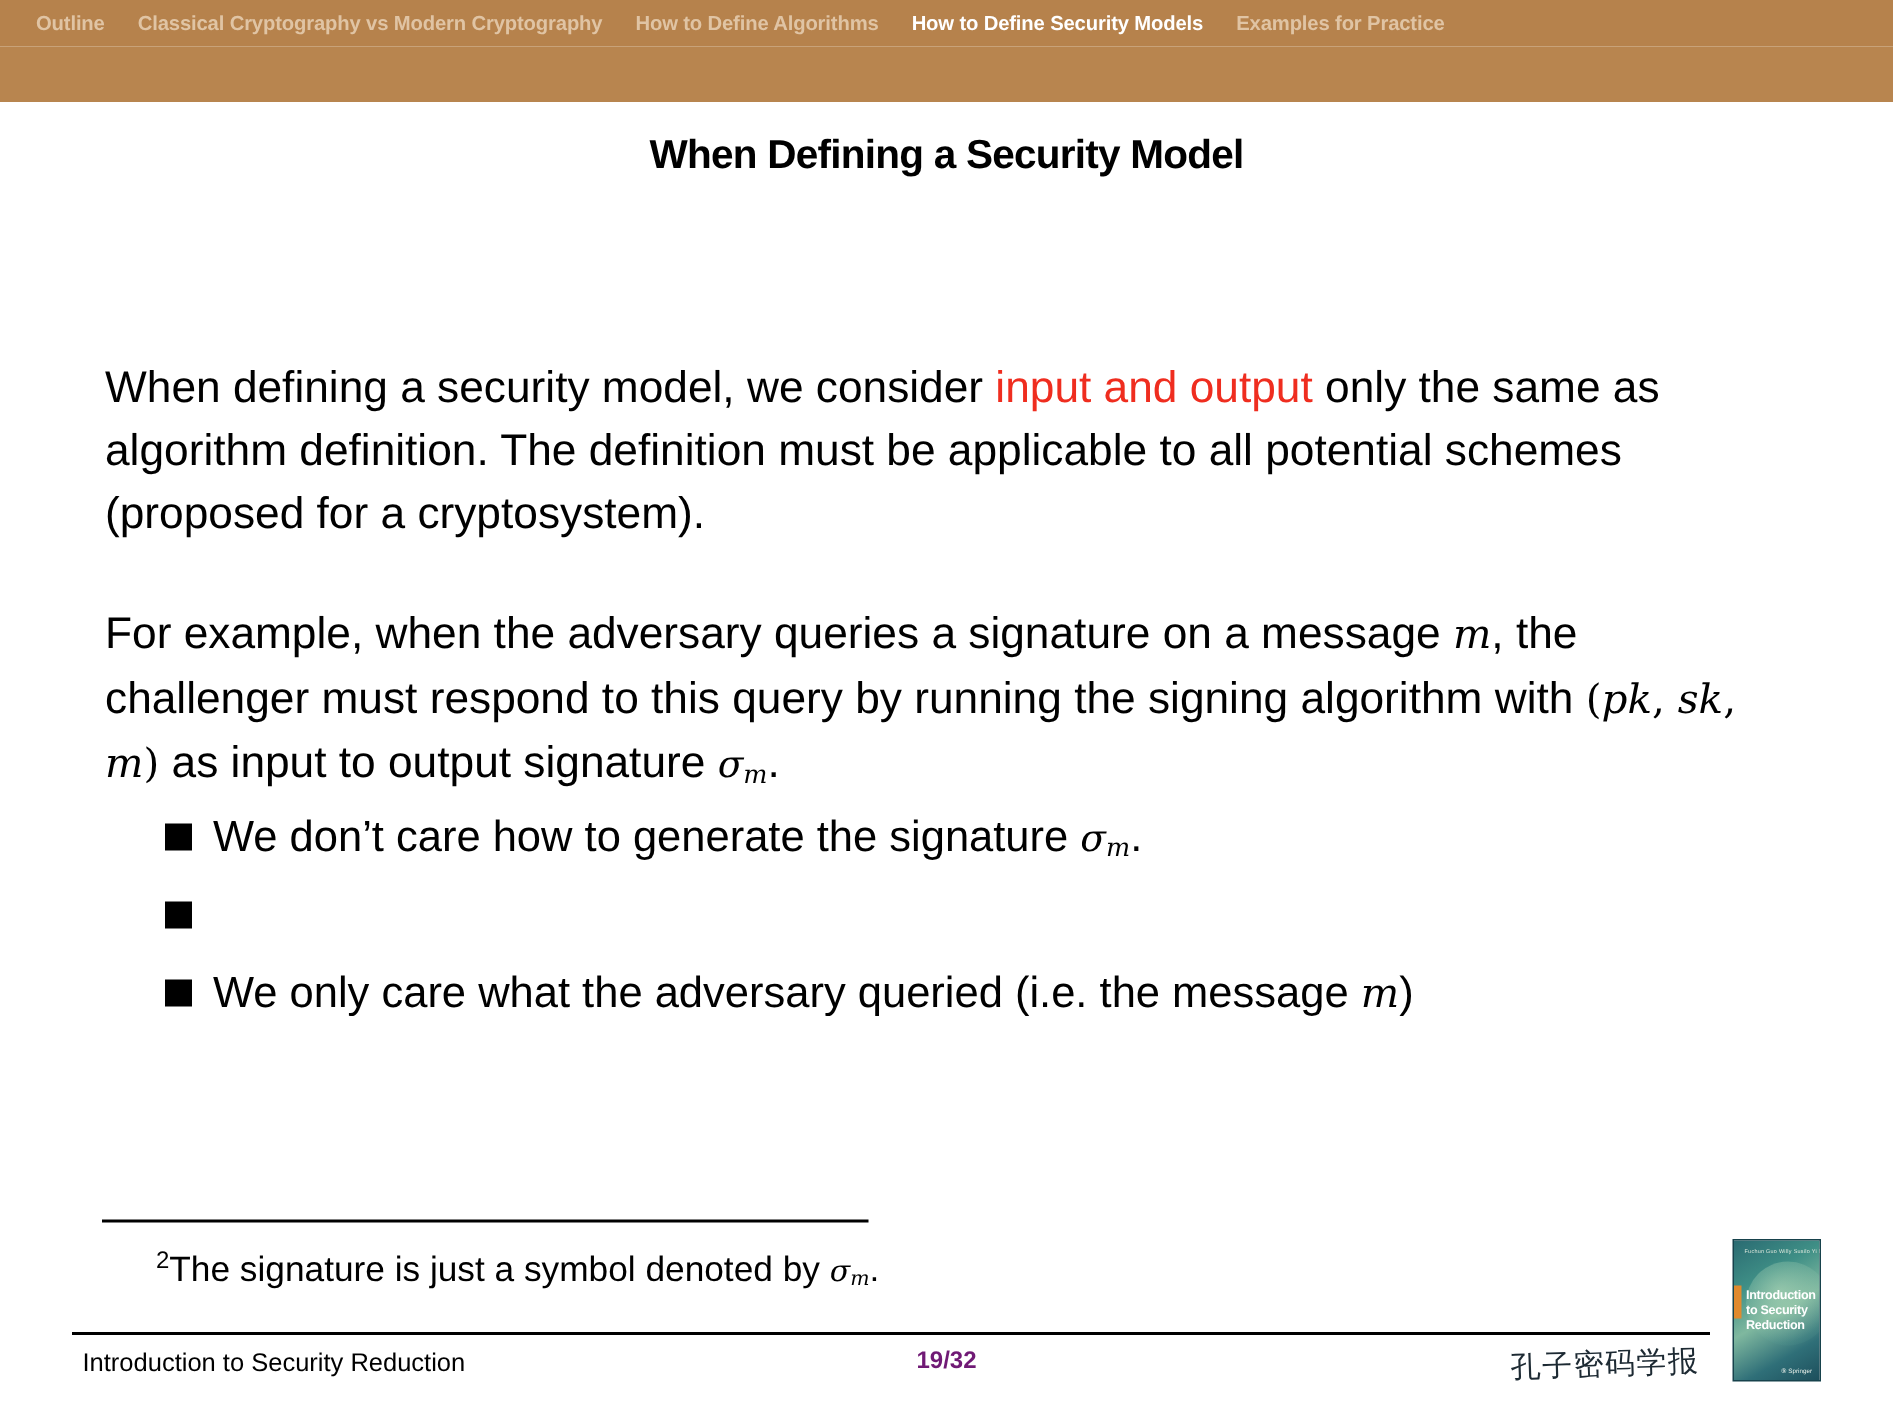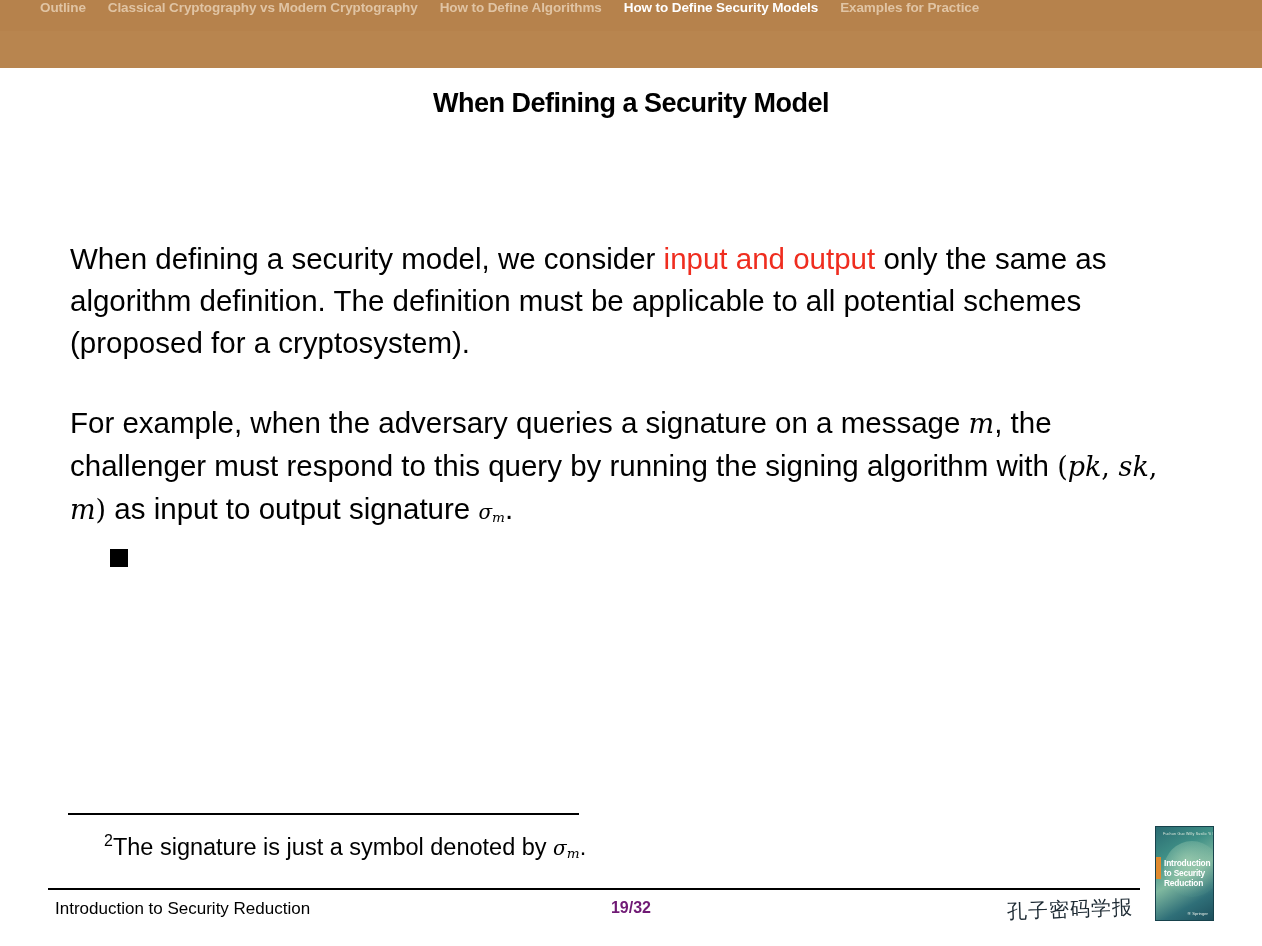--- a/index.html
+++ b/index.html
@@ -17,23 +17,22 @@
   }
 
   
   .navbar {
     position: absolute;
     left: 0; top: 0;
     width: 1262px;
     height: 31px;
     background: #b6824c;
     display: flex;
-    align-items: flex-start;
+    align-items: center;
     box-sizing: border-box;
-    padding-left: 16px;
   }
   .navbar-strip {
     position: absolute;
     left: 0; top: 31px;
     width: 1262px;
     height: 37px;
     background: #b8854f;
   }
   .nav-item {
     font-size: 13.5px;
@@ -77,21 +76,21 @@
 
   .math {
     font-family: "DejaVu Serif", "Liberation Serif", serif;
     font-style: italic;
     font-size: 27px;
   }
   .math .paren { font-style: normal; }
   .sigma {
     font-family: "DejaVu Serif", "Liberation Serif", serif;
     font-style: italic;
-    font-size: 20px;
+    font-size: 25px;
   }
   .sigma sub {
     font-size: 0.68em;
     vertical-align: -0.22em;
   }
 
   
   .bullets {
     position: absolute;
     left: 110px;
@@ -255,25 +254,33 @@
 </div>
 
 <div class="slide-title">When Defining a Security Model</div>
 
 <div class="body-block" id="para1"><span>When defining a security model, we consider </span><span class="hl-red">input and output</span><span> only the same as algorithm definition. The definition must be applicable to all potential schemes (proposed for a cryptosystem).</span></div>
 
 <div class="body-block" id="para2"><span>For example, when the adversary queries a signature on a message </span><span class="math">m</span><span>, the challenger must respond to this query by running the signing algorithm with </span><span class="math"><span class="paren">(</span><span>pk</span><span class="paren">, </span><span>sk</span><span class="paren">, </span><span>m</span><span class="paren">)</span></span><span> as input to output signature </span><span class="sigma"><span>σ</span><sub>m</sub></span><span>.</span></div>
 
 <div class="bullets">
 
+  <div class="bullet-row">
+    <span class="bullet-marker"></span>
+    <span class="bullet-text"><span>We don’t care how to generate the signature </span><span class="sigma"><span>σ</span><sub>m</sub></span><span>.</span></span>
+  </div>
 
   <div class="bullet-row">
     <span class="bullet-marker"></span>
   </div>
 
+  <div class="bullet-row">
+    <span class="bullet-marker"></span>
+    <span class="bullet-text"><span>We only care what the adversary queried (i.e. the message </span><span class="math">m</span><span>)</span></span>
+  </div>
 
 </div>
 
 <div class="footnote-rule"></div>
 <div class="footnote-text"><span class="fn-mark">2</span><span>The signature is just a symbol denoted by </span><span class="sigma"><span>σ</span><sub>m</sub></span><span>.</span></div>
 
 <div class="footer-rule"></div>
 <div class="footer-left">Introduction to Security Reduction</div>
 <div class="footer-page">19/32</div>
 <div class="footer-logo">孔子密码学报</div>

